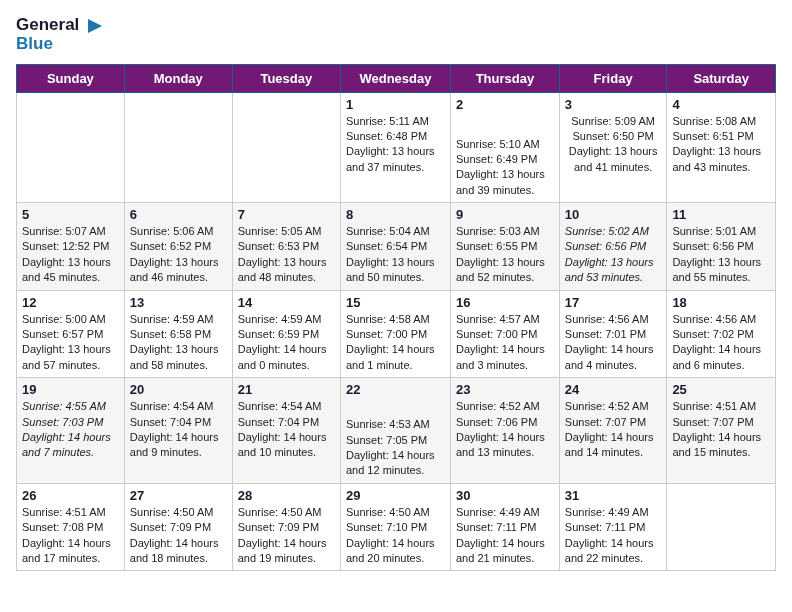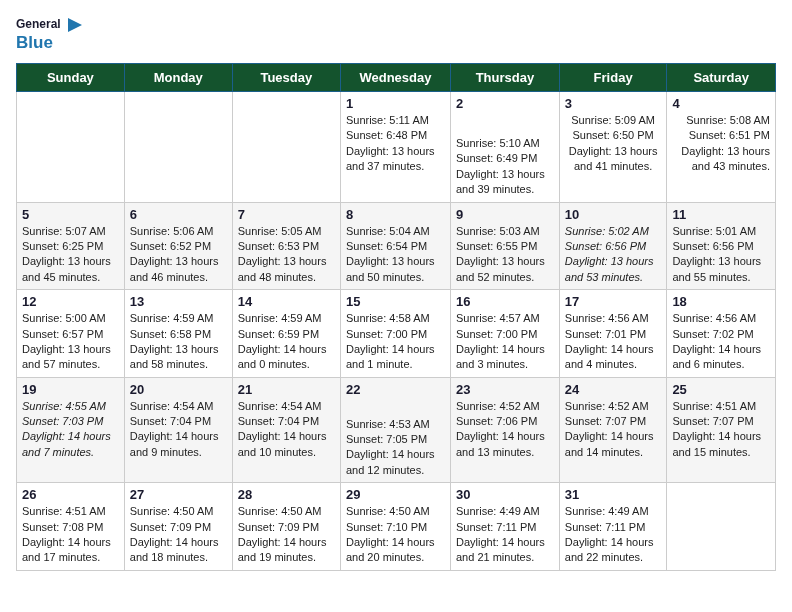--- a/index.html
+++ b/index.html
@@ -31,21 +31,21 @@
     .calendar-subtitle {
       font-size: 16px;
       color: #444;
     }
     table {
       width: 100%;
       border-collapse: collapse;
       font-size: 11px;
     }
     thead tr th {
-      background-color: #14532d;
+      background-color: #701a75;
       color: #fff;
       text-align: center;
       padding: 6px 4px;
       font-size: 13px;
       border: 1px solid #1a5f8a;
     }
     tbody tr td {
       border: 1px solid #ccc;
       vertical-align: top;
       padding: 4px 5px;
@@ -67,21 +67,21 @@
       line-height: 1.4;
     }
     .empty { background: #f9f9f9; }
   </style>
 </head>
 <body>
 
 <div class="header">
   <div class="logo">
     <div style="line-height:1.0;">
-      <div style="font-size:12px;font-weight:bold;color:#1a1a2e;">General
+      <div style="font-size:17px;font-weight:bold;color:#1a1a2e;">General
         <svg width="18" height="18" viewBox="0 0 18 18" style="vertical-align:middle;margin-left:2px;">
           <polygon points="2,2 16,9 2,16" fill="#2176ae"></polygon>
         </svg>
       </div>
       <div style="font-size:17px;font-weight:bold;color:#2176ae;">Blue</div>
     </div>
   </div>
   <div class="title-block">
     <div class="calendar-title"></div>
     <div class="calendar-subtitle"></div>
@@ -118,30 +118,30 @@
 Daylight: 13 hours and 39 minutes.</div>
         </td>
         <td>
           <span class="day-num">3</span>
           <div class="day-info" style="white-space: pre-line; text-align: center;">Sunrise: 5:09 AM
 Sunset: 6:50 PM
 Daylight: 13 hours and 41 minutes.</div>
         </td>
         <td>
           <span class="day-num">4</span>
-          <div class="day-info" style="white-space: pre-line; text-align: right;">Sunrise: 5:08 AM
+          <div class="day-info" style="white-space: pre-line;">Sunrise: 5:08 AM
 Sunset: 6:51 PM
 Daylight: 13 hours and 43 minutes.</div>
         </td>
       </tr>
       <tr>
         <td>
           <span class="day-num">5</span>
           <div class="day-info" style="white-space: pre-line;">Sunrise: 5:07 AM
-Sunset: 6:25 PM
+Sunset: 12:52 PM
 Daylight: 13 hours and 45 minutes.</div>
         </td>
         <td>
           <span class="day-num">6</span>
           <div class="day-info" style="white-space: pre-line;">Sunrise: 5:06 AM
 Sunset: 6:52 PM
 Daylight: 13 hours and 46 minutes.</div>
         </td>
         <td>
           <span class="day-num">7</span>

